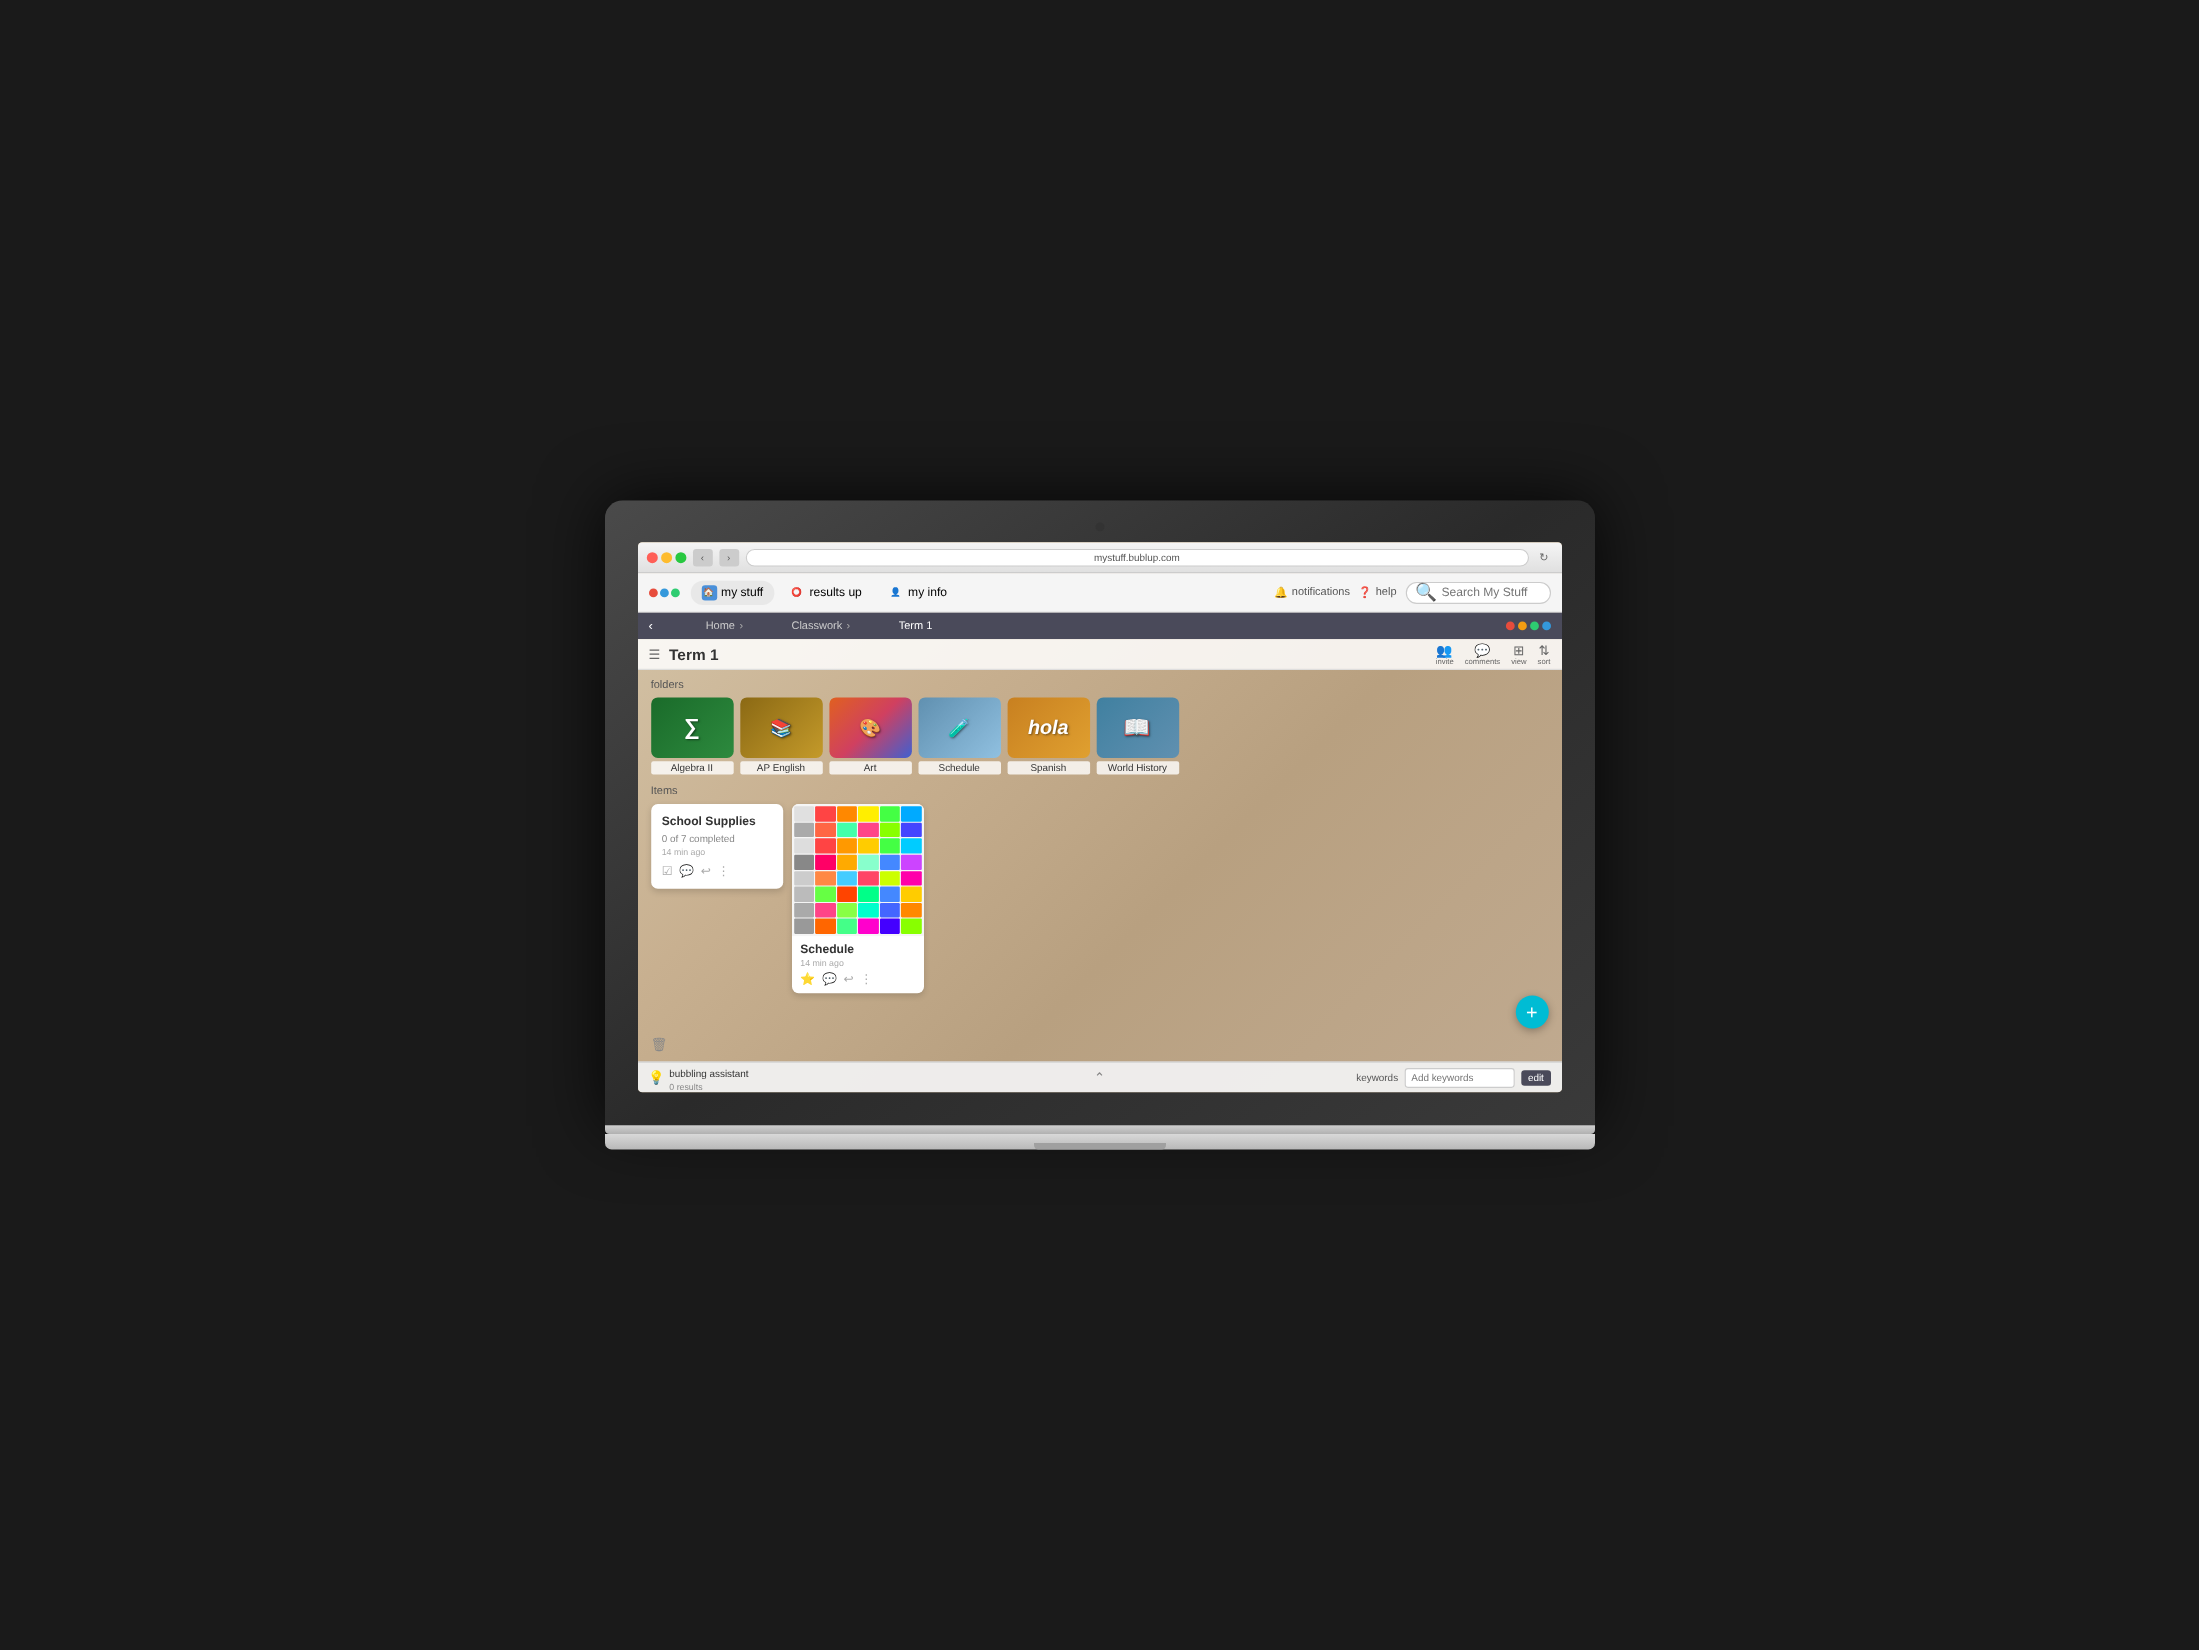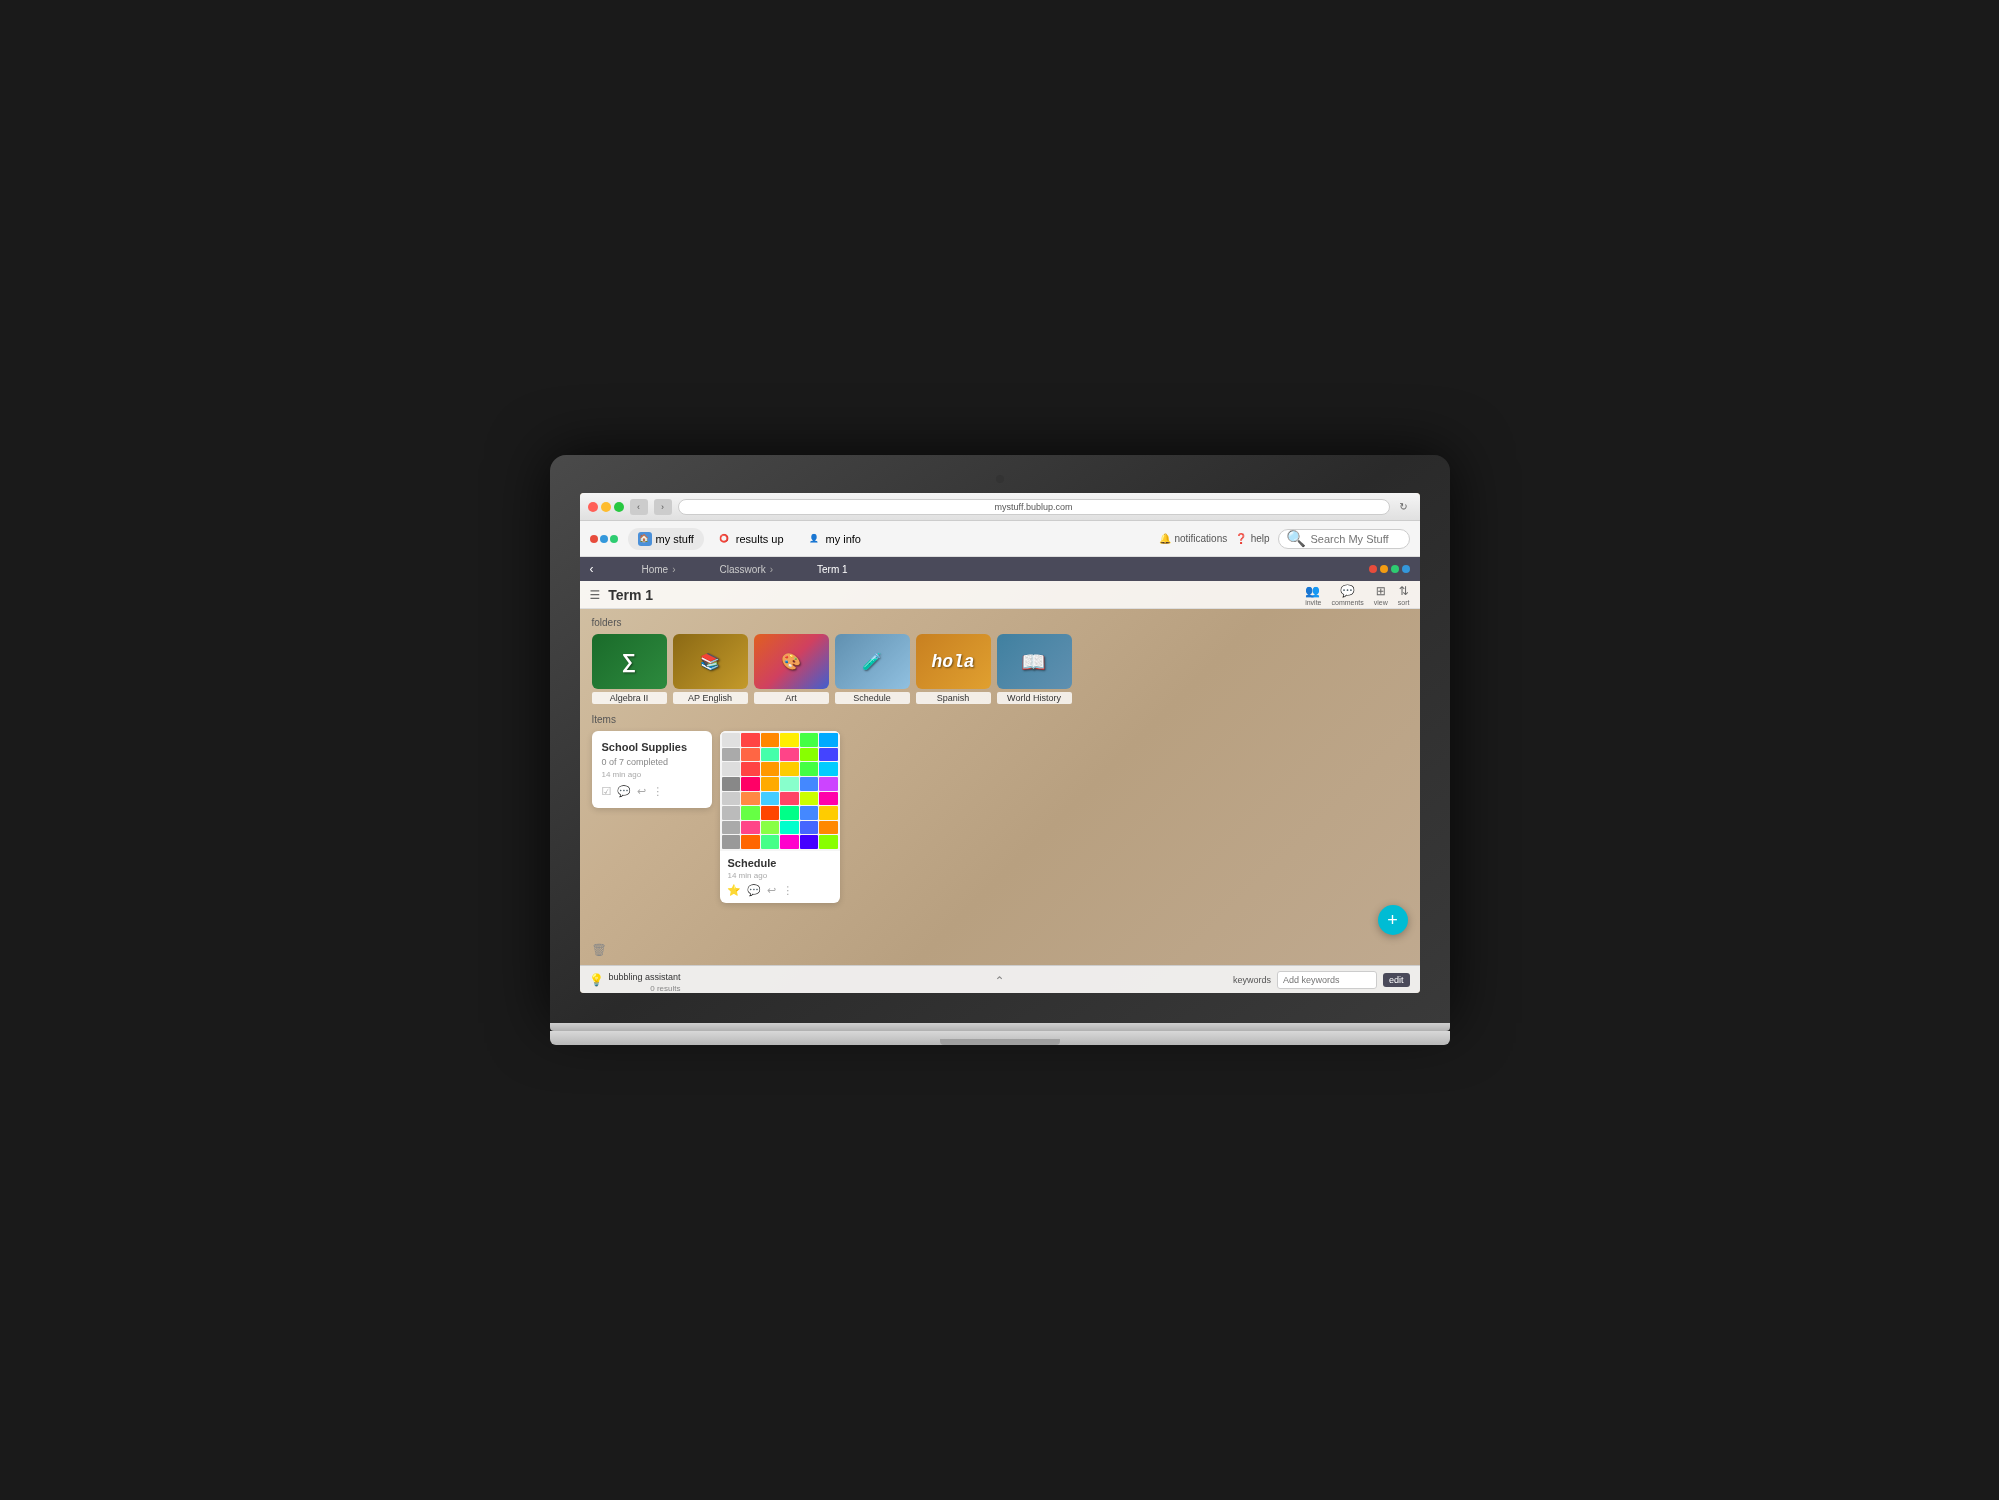--- a/index.html
+++ b/index.html
@@ -417,21 +417,20 @@
     }
     .bottom-bar-text {
       font-size: 9px;
       color: #333;
       font-weight: 500;
     }
     .bottom-bar-sub {
       font-size: 8px;
       color: #888;
       display: block;
-      text-align: right;
     }
     .bottom-bar-center {
       position: absolute;
       left: 50%;
       transform: translateX(-50%);
     }
     .chevron-up {
       font-size: 12px; color: #888; cursor: pointer; background: none; border: none;
     }
     .bottom-bar-right {
@@ -640,21 +639,21 @@
 
               <div class="folder-item">
                 <div class="folder-thumb folder-chemistry">
                   <span style="font-size:16px;">🧪</span>
                 </div>
                 <div class="folder-name">Schedule</div>
               </div>
 
               <div class="folder-item">
                 <div class="folder-thumb folder-spanish">
-                  <span style="font-size:18px;font-style:italic;font-family:Liberation Mono, monospace;">hola</span>
+                  <span style="font-size:18px;font-style:italic;font-family:Liberation Sans, sans-serif;">hola</span>
                 </div>
                 <div class="folder-name">Spanish</div>
               </div>
 
               <div class="folder-item">
                 <div class="folder-thumb folder-world-history">
                   <span style="font-size:20px;">📖</span>
                 </div>
                 <div class="folder-name">World History</div>
               </div>

